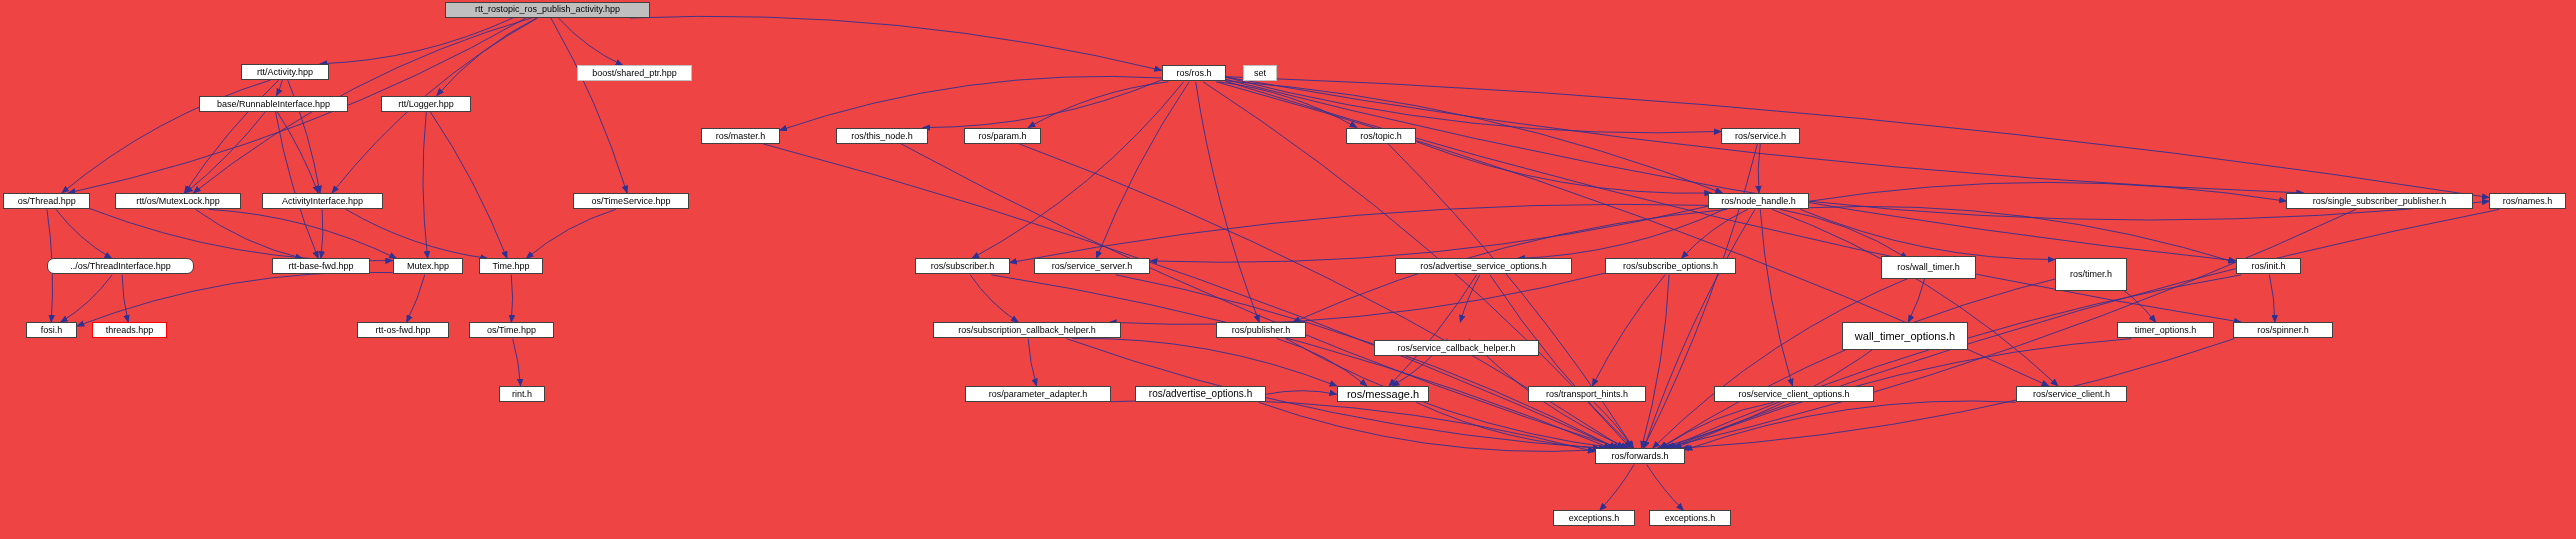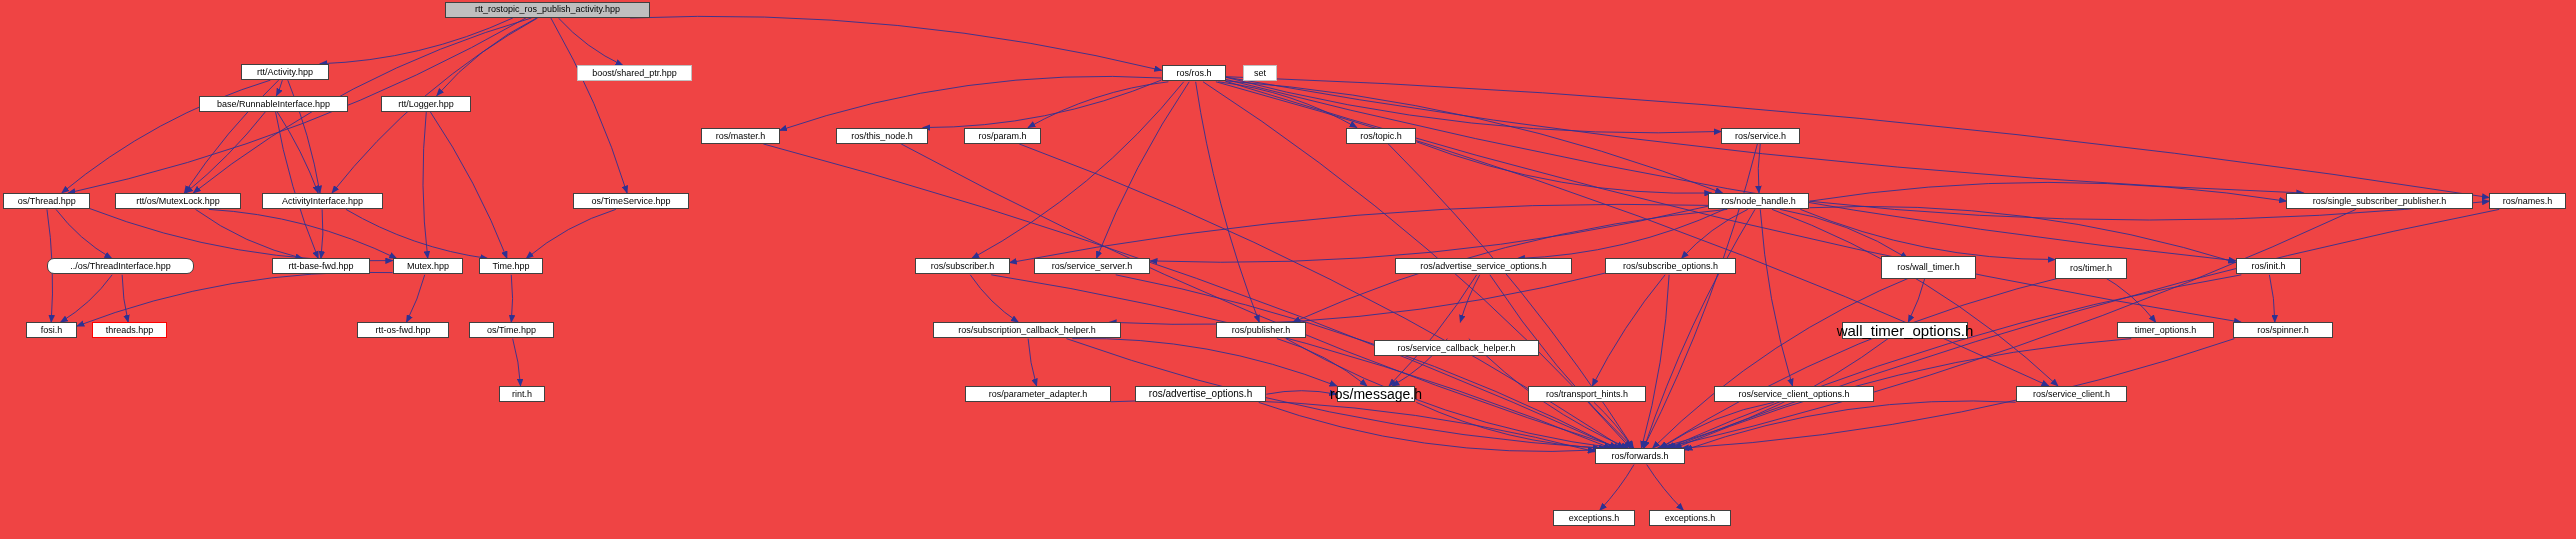--- a/index.html
+++ b/index.html
@@ -150,36 +150,36 @@
       <div class="node" style="left: 2489px; top: 193px; width: 77px; height: 16.4px; font-size: 9px;">ros/names.h</div>
       <div class="node" style="left: 47px; top: 258px; width: 147px; height: 16.4px; font-size: 9px; border-radius: 7px;">../os/ThreadInterface.hpp</div>
       <div class="node" style="left: 272px; top: 258px; width: 98px; height: 16.4px; font-size: 9px;">rtt-base-fwd.hpp</div>
       <div class="node" style="left: 393px; top: 258px; width: 70px; height: 16.4px; font-size: 9px;">Mutex.hpp</div>
       <div class="node" style="left: 479px; top: 258px; width: 64px; height: 16.4px; font-size: 9px;">Time.hpp</div>
       <div class="node" style="left: 915px; top: 258px; width: 95px; height: 16.4px; font-size: 9px;">ros/subscriber.h</div>
       <div class="node" style="left: 1034px; top: 258px; width: 116px; height: 16.4px; font-size: 9px;">ros/service_server.h</div>
       <div class="node" style="left: 1395px; top: 258px; width: 177px; height: 16.4px; font-size: 9px;">ros/advertise_service_options.h</div>
       <div class="node" style="left: 1605px; top: 258px; width: 131px; height: 16.4px; font-size: 9px;">ros/subscribe_options.h</div>
       <div class="node" style="left: 1881px; top: 256px; width: 95px; height: 23px; font-size: 9px;">ros/wall_timer.h</div>
-      <div class="node" style="left: 2055px; top: 258px; width: 72px; height: 21px; font-size: 9px;">ros/timer.h</div>
+      <div class="node" style="left: 2055px; top: 258px; width: 72px; height: 33px; font-size: 9px;">ros/timer.h</div>
       <div class="node" style="left: 2236px; top: 258px; width: 65px; height: 16.4px; font-size: 9px;">ros/init.h</div>
       <div class="node" style="left: 26px; top: 322px; width: 51px; height: 16.4px; font-size: 9px;">fosi.h</div>
       <div class="node warn" style="left: 92px; top: 322px; width: 75px; height: 16.4px; font-size: 9px;">threads.hpp</div>
       <div class="node" style="left: 357px; top: 322px; width: 92px; height: 16.4px; font-size: 9px;">rtt-os-fwd.hpp</div>
       <div class="node" style="left: 469px; top: 322px; width: 85px; height: 16.4px; font-size: 9px;">os/Time.hpp</div>
       <div class="node" style="left: 933px; top: 322px; width: 188px; height: 16.4px; font-size: 9px;">ros/subscription_callback_helper.h</div>
       <div class="node" style="left: 1216px; top: 322px; width: 90px; height: 16.4px; font-size: 9px;">ros/publisher.h</div>
       <div class="node" style="left: 1374px; top: 340px; width: 165px; height: 16.4px; font-size: 9px;">ros/service_callback_helper.h</div>
-      <div class="node" style="left: 1842px; top: 322px; width: 126px; height: 17px; font-size: 15px;">wall_timer_options.h</div>
+      <div class="node" style="left: 1842px; top: 322px; width: 126px; height: 28px; font-size: 11px;">wall_timer_options.h</div>
       <div class="node" style="left: 2117px; top: 322px; width: 97px; height: 16.4px; font-size: 9px;">timer_options.h</div>
       <div class="node" style="left: 2233px; top: 322px; width: 100px; height: 16.4px; font-size: 9px;">ros/spinner.h</div>
       <div class="node" style="left: 499px; top: 386px; width: 46px; height: 16.4px; font-size: 9px; text-align: right;">rint.h</div>
       <div class="node" style="left: 965px; top: 386px; width: 146px; height: 16.4px; font-size: 9px;">ros/parameter_adapter.h</div>
       <div class="node" style="left: 1135px; top: 386px; width: 131px; height: 16.4px; font-size: 10px;">ros/advertise_options.h</div>
-      <div class="node" style="left: 1337px; top: 386px; width: 78px; height: 16.4px; font-size: 14px;">ros/message.h</div>
+      <div class="node" style="left: 1337px; top: 386px; width: 92px; height: 16.4px; font-size: 11px;">ros/message.h</div>
       <div class="node" style="left: 1528px; top: 386px; width: 118px; height: 16.4px; font-size: 9px;">ros/transport_hints.h</div>
       <div class="node" style="left: 1714px; top: 386px; width: 160px; height: 16.4px; font-size: 9px;">ros/service_client_options.h</div>
       <div class="node" style="left: 2016px; top: 386px; width: 111px; height: 16.4px; font-size: 9px;">ros/service_client.h</div>
       <div class="node" style="left: 1595px; top: 448px; width: 90px; height: 16.4px; font-size: 9px;">ros/forwards.h</div>
       <div class="node" style="left: 1553px; top: 510px; width: 82px; height: 16.4px; font-size: 9px;">exceptions.h</div>
       <div class="node" style="left: 1649px; top: 510px; width: 82px; height: 16.4px; font-size: 9px;">exceptions.h</div>
     </div>
 </div>
 
 

